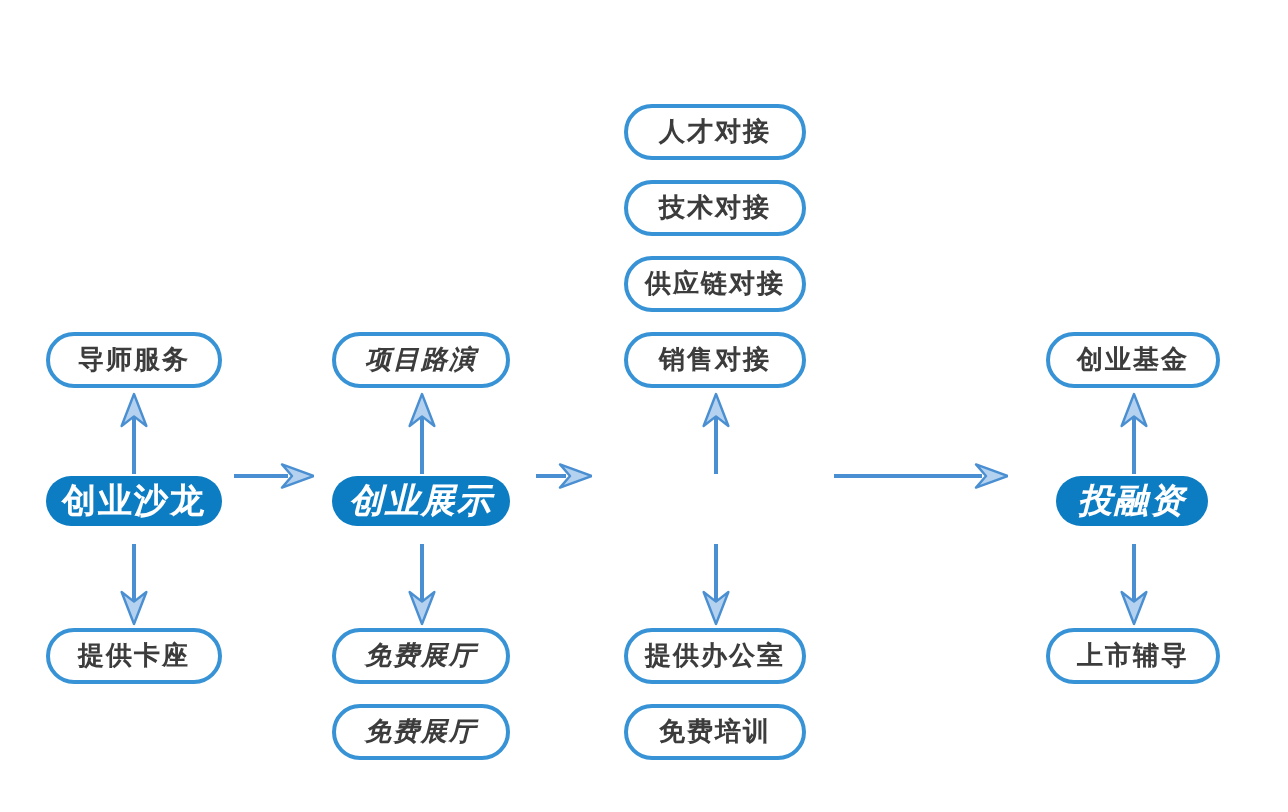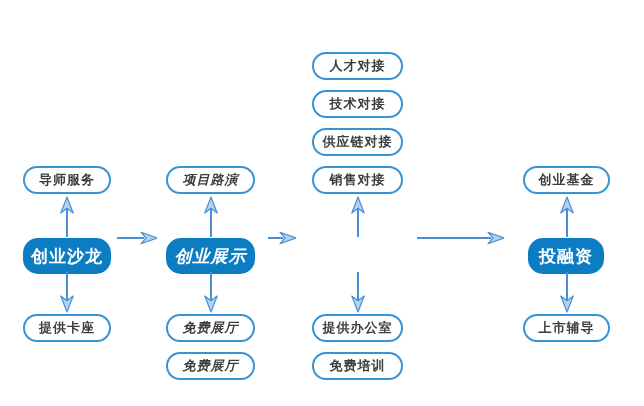--- a/index.html
+++ b/index.html
@@ -58,30 +58,30 @@
     display: flex;
     align-items: center;
     justify-content: center;
     white-space: nowrap;
   }
 
   .pill.main {
     position: absolute;
     top: 222px;
     left: 0; right: 0;
-    height: 36px;
+    height: 25px;
     border: none;
     border-radius: 15px;
     background: var(--main-fill, #0c7cc3);
     color: var(--main-text, #ffffff);
     font-size: 17px;
     font-weight: 700;
     letter-spacing: 1px;
   }
-  .col4 .pill.main { left: 5px; right: 6px; }
+  .col4 .pill.main { left: 5px; right: 6px; font-style: italic; }
 
   .arrow-v {
     position: absolute;
     width: 16px;
     height: 42px;
     left: 50%;
     transform: translateX(-50%);
   }
   .arrow-v.up   { top: 180px; }
   .arrow-v.down { top: 255px; }

